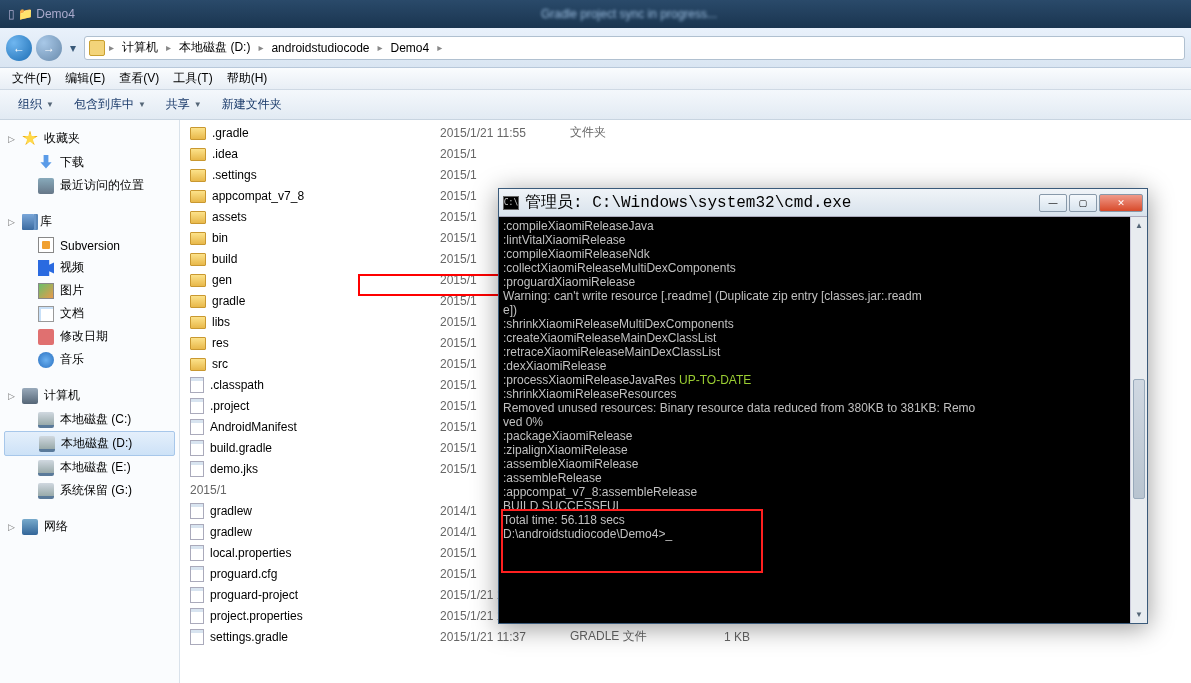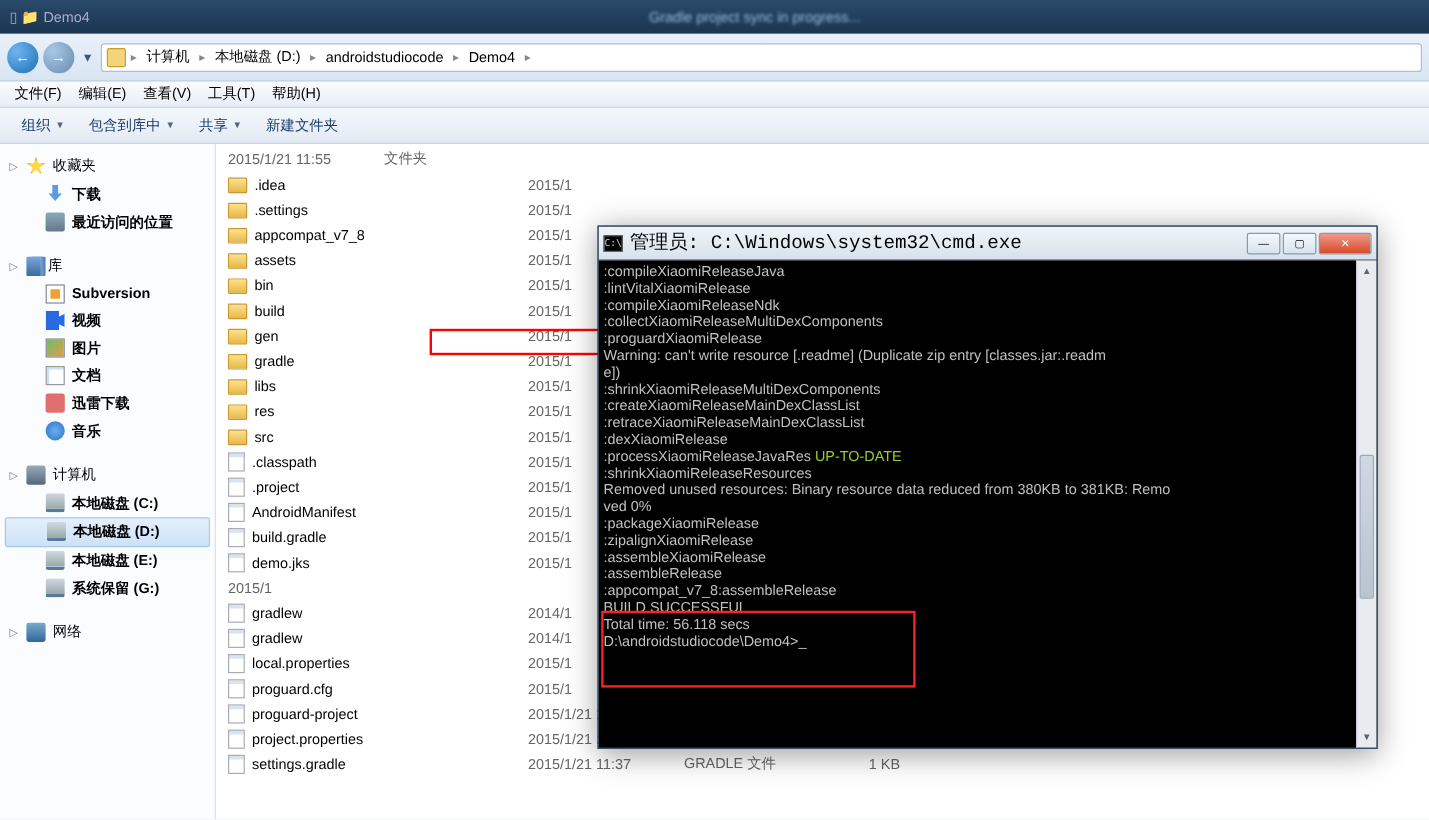--- a/index.html
+++ b/index.html
@@ -28,21 +28,21 @@
 .toolbar { height:30px; background:linear-gradient(#f4f8fc,#e2eaf3); border-bottom:1px solid #c8d4e0; display:flex; align-items:center; padding:0 10px; gap:4px;text-align:center; }
 .toolitem { padding:4px 8px; cursor:pointer; color:#1a3a6a; display:flex; align-items:center; gap:4px; }
 .tooldrop { font-size:8px; color:#567; }
 
 
 .main { display:flex; height:563px; background:#fff; }
 .sidebar { width:180px; border-right:1px solid #d9e2eb; padding:6px 0; background:#fafcfe; overflow:hidden; }
 .sb-group { margin-bottom:12px; }
 .sb-head { padding:4px 8px 4px 22px; font-weight:400; display:flex; align-items:center; gap:6px; position:relative; }
 .sb-head::before { content:"▷"; position:absolute; left:8px; font-size:9px; color:#777; }
-.sb-item { padding:3px 8px 3px 38px; display:flex; align-items:flex-start; gap:6px; cursor:pointer; position:relative;font-weight:bold; }
+.sb-item { padding:3px 8px 3px 38px; display:flex; align-items:flex-end; gap:6px; cursor:pointer; position:relative; }
 .sb-item.selected { background:linear-gradient(#e4effb,#cde2f7); border:1px solid #a7c7ea; border-radius:2px; margin:0 4px; padding-left:34px; }
 .ico { width:16px; height:16px; flex:none; display:inline-block; }
 .ico-star{ background:radial-gradient(circle,#ffd84a 40%,#e8a000 60%); clip-path:polygon(50% 0,61% 35%,98% 35%,68% 57%,79% 91%,50% 70%,21% 91%,32% 57%,2% 35%,39% 35%); }
 .ico-dl{ background:#5a9be8; clip-path:polygon(35% 0,65% 0,65% 45%,85% 45%,50% 85%,15% 45%,35% 45%); }
 .ico-recent{ background:linear-gradient(#8ab,#678); border-radius:2px; }
 .ico-lib{ background:linear-gradient(#7aa7d9,#3a6aa0); border-radius:1px; box-shadow:2px 0 #6a97c9,4px 0 #5a87b9; width:12px; }
 .ico-vid{ background:#2a6ae0; clip-path:polygon(0 0,70% 0,70% 30%,100% 15%,100% 85%,70% 70%,70% 100%,0 100%); }
 .ico-img{ background:linear-gradient(135deg,#6ac06a,#e89a4a); border:1px solid #888; }
 .ico-doc{ background:#fff; border:1px solid #999; box-shadow:inset 2px 2px #c8e0f8; }
 .ico-xl{ background:#e07070; border-radius:2px; }
@@ -160,21 +160,21 @@
         <div class="sb-item">
           <span class="ico ico-img"></span>
           <span>图片</span>
         </div>
         <div class="sb-item">
           <span class="ico ico-doc"></span>
           <span>文档</span>
         </div>
         <div class="sb-item">
           <span class="ico ico-xl"></span>
-          <span>迅雷下载</span>
+          <span>修改日期</span>
         </div>
         <div class="sb-item">
           <span class="ico ico-mus"></span>
           <span>音乐</span>
         </div>
       </div>
       <div class="sb-group">
         <div class="sb-head">
           <span class="ico ico-comp"></span>
           <span>计算机</span>
@@ -199,20 +199,24 @@
       <div class="sb-group">
         <div class="sb-head">
           <span class="ico ico-net"></span>
           <span>网络</span>
         </div>
       </div>
     </div>
   <div class="filelist">
     <div class="fl-rows" id="filerows">
         <div class="fl-row">
+          <div class="c-name">
+            <span class="ico ico-folder"></span>
+            <span>.gradle</span>
+          </div>
           <div class="c-date">2015/1/21 11:55</div>
           <div class="c-type">文件夹</div>
           <div class="c-size"></div>
         </div>
         <div class="fl-row">
           <div class="c-name">
             <span class="ico ico-folder"></span>
             <span>.idea</span>
           </div>
           <div class="c-date">2015/1</div>

